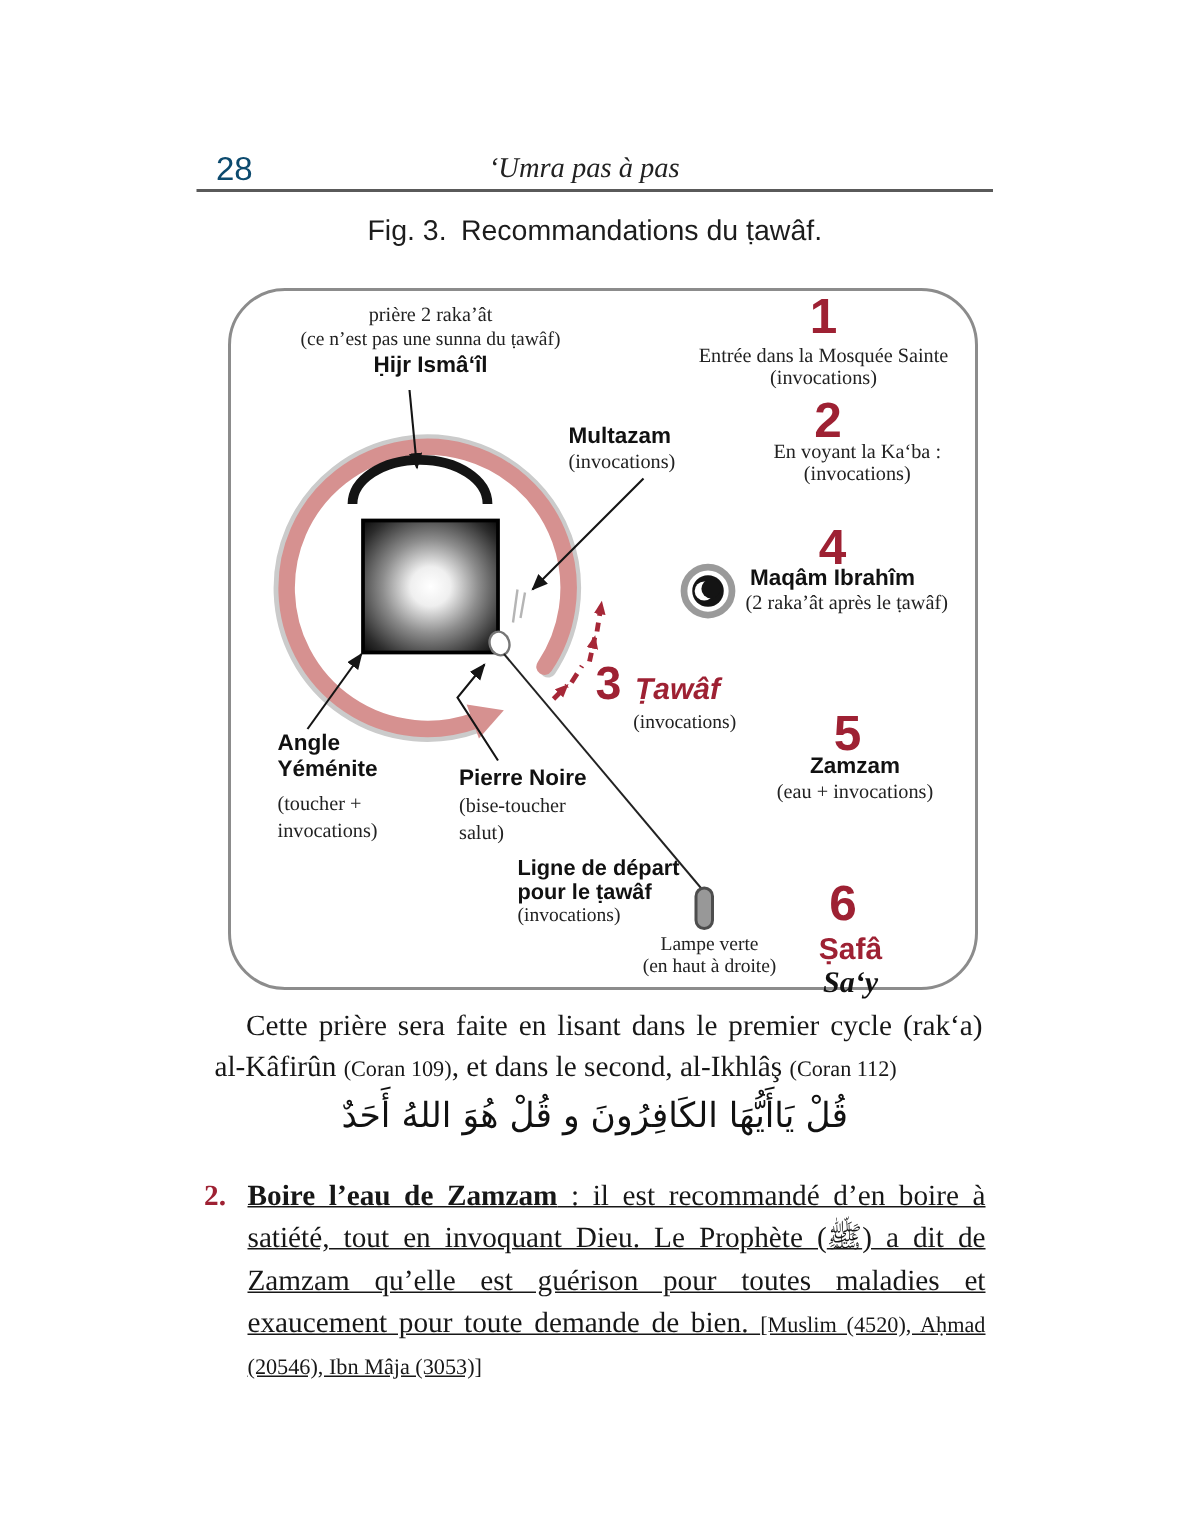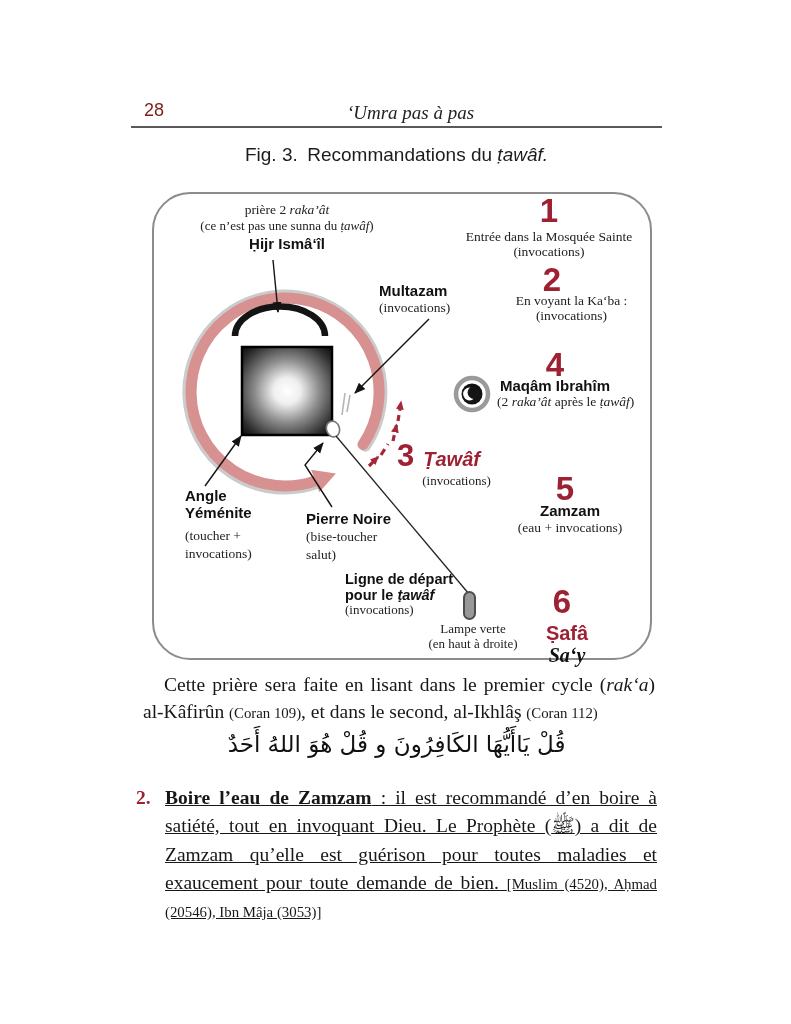--- a/index.html
+++ b/index.html
@@ -6,22 +6,22 @@
     --red:#9e2133;
     --ink:#171717;
     --pink:#d69190;
     --pinkshadow:#cbcbcb;
   }
   html,body{margin:0;padding:0;background:#ffffff;}
   .page{position:relative;width:791px;height:1024px;background:#fff;overflow:hidden;
         font-family:"Liberation Serif",serif;color:var(--ink);}
   
   .pageno{position:absolute;left:144px;top:100px;font-family:"Liberation Sans",sans-serif;
-          font-size:18px;color:#7f1d1d;}
-  .running{position:absolute;left:147px;top:102px;width:527px;text-align:center;
+          font-size:22px;color:#0c4a6e;}
+  .running{position:absolute;left:126px;top:102px;width:527px;text-align:center;
            font-style:italic;font-size:19px;color:#222;font-family:Liberation Serif, serif;}
   .rule{position:absolute;left:131px;top:126px;width:531px;border-top:2px solid #5a5a5a;}
   .figcap{position:absolute;left:133px;top:144px;width:527px;text-align:center;
           font-family:"Liberation Sans",sans-serif;font-size:19px;color:#1c1c1c;}
   
   .diagram{position:absolute;left:152px;top:192px;width:500px;height:468px;
            border:2px solid #8c8c8c;border-radius:38px;box-sizing:border-box;}
   .diagram svg{position:absolute;left:0;top:0;}
   .dl{position:absolute;line-height:1.12;}
   .ctr{text-align:center;}
@@ -36,21 +36,21 @@
   .say{font-weight:700;font-style:italic;font-size:20px;color:#111;}
   
   .para1{position:absolute;left:143px;top:671px;width:512px;font-size:19.5px;line-height:1.4;
          text-align:justify;text-indent:21px;margin:0;}
   .arabic{position:absolute;left:133px;top:731px;width:527px;text-align:center;direction:rtl;
           font-family:"DejaVu Sans",sans-serif;font-size:23px;color:#111;}
   .item2{position:absolute;left:136px;top:784px;width:521px;display:flex;align-items:flex-start;}
   .item2 .marker{flex:0 0 29px;color:var(--red);font-weight:700;font-size:19.5px;line-height:1.45;}
   .item2 p{margin:0;font-size:19.5px;line-height:1.45;text-align:justify;text-decoration:underline;}
   
-  .i{font-style:italic;}
+  .i{}
   .b{font-weight:700;}
   .sm{font-size:.76em;}
 </style>
 </head>
 <body>
 
 <div class="page">
 
   <div class="pageno">28</div>
   <div class="running">‘Umra pas à pas</div>

